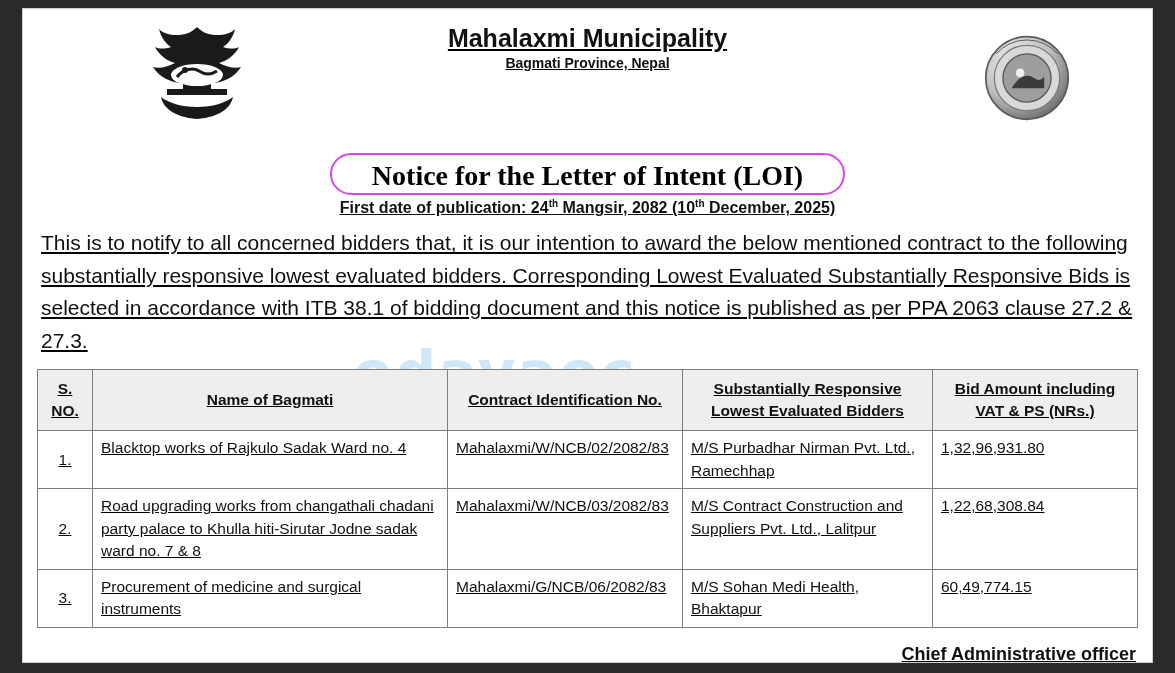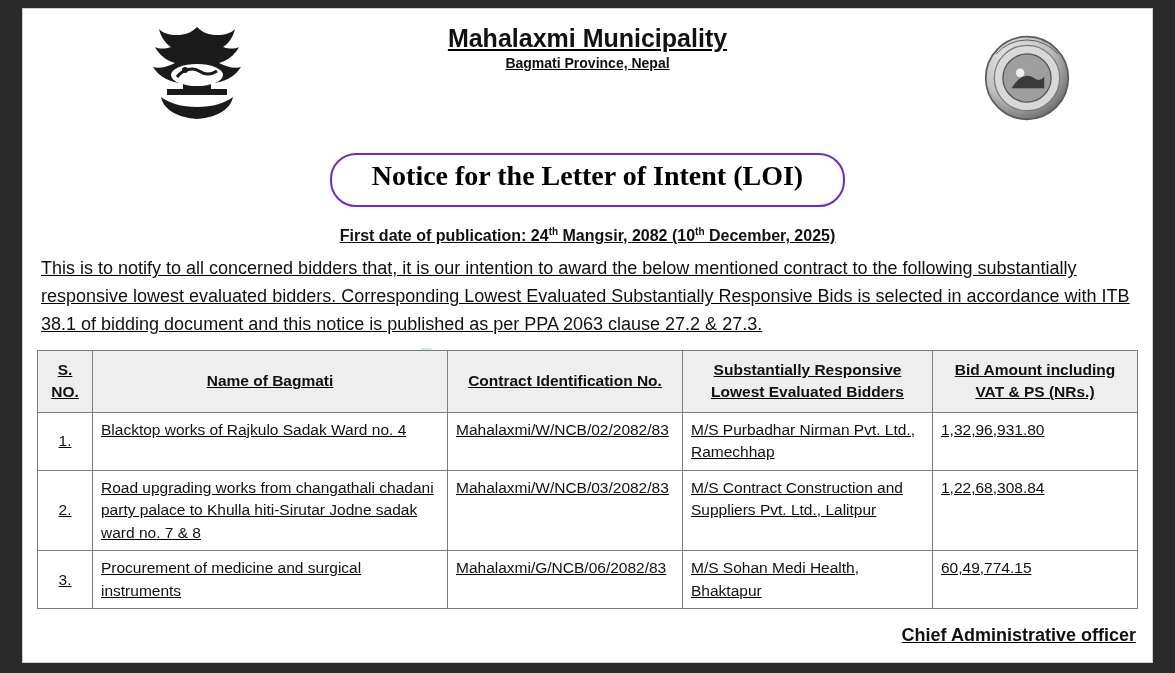--- a/index.html
+++ b/index.html
@@ -82,50 +82,50 @@
     line-height: 1.35;
   }
 
   
   .pill-wrap {
     text-align: center;
     margin-top: 4px;
   }
   .pill {
     display: inline-block;
-    border: 2px solid #6d28d9;
+    border: 2px solid #d946ef;
     border-radius: 26px;
-    padding: 5px 40px 13px 40px;
+    padding: 5px 40px 1px 40px;
     font-family: "Liberation Serif", serif;
     font-size: 28px;
     font-weight: bold;
     color: #000;
     background: #fff;
   }
 
   
   .pubdate {
     text-align: center;
-    margin-top: 19px;
+    margin-top: 3px;
     font-size: 16px;
     font-weight: bold;
     color: #111;
   }
   .pubdate .u {
     text-decoration: underline;
   }
   sup {
     font-size: 10px;
     vertical-align: super;
   }
 
   
   .para {
     margin-top: 10px;
-    font-size: 18px;
+    font-size: 21px;
     color: #111;
     line-height: 1.55;
     text-align: left;
     padding: 0 4px;
   }
 
   
   .watermark {
     position: absolute;
     left: 330px;

